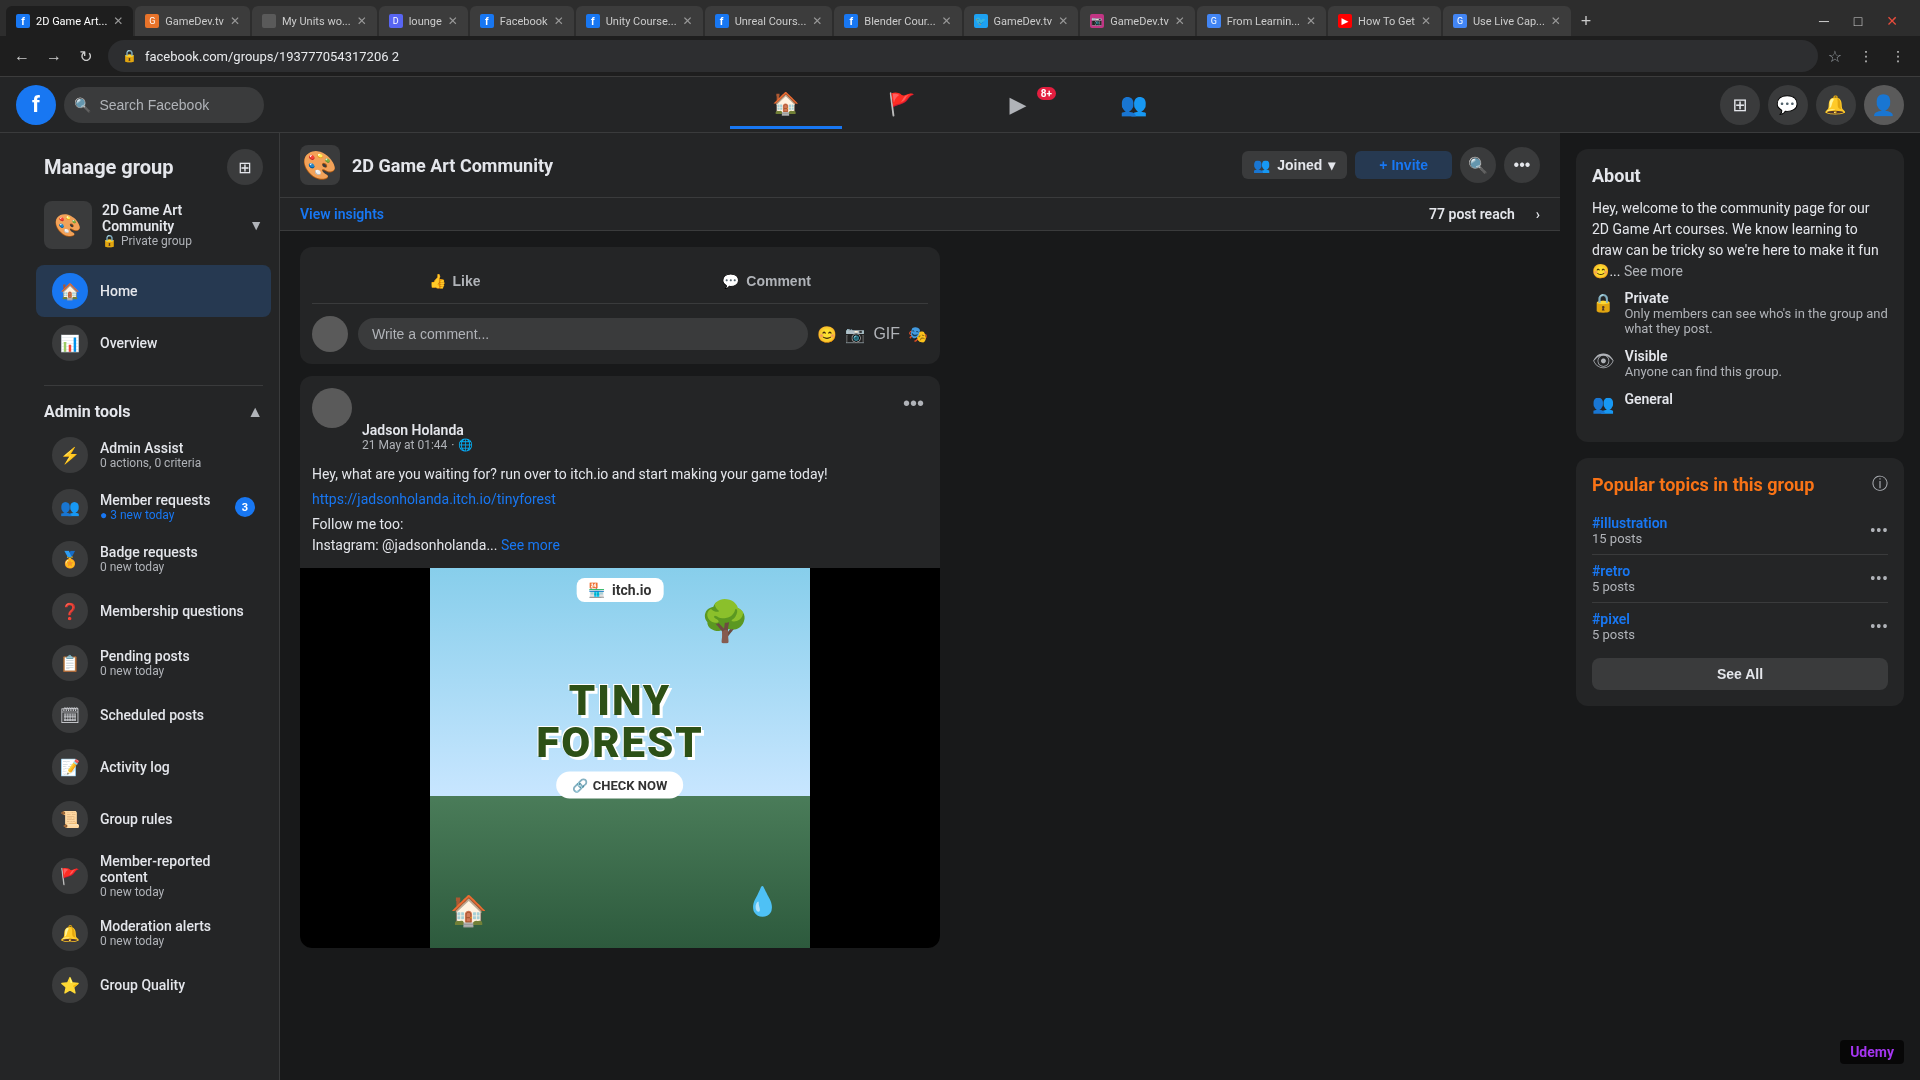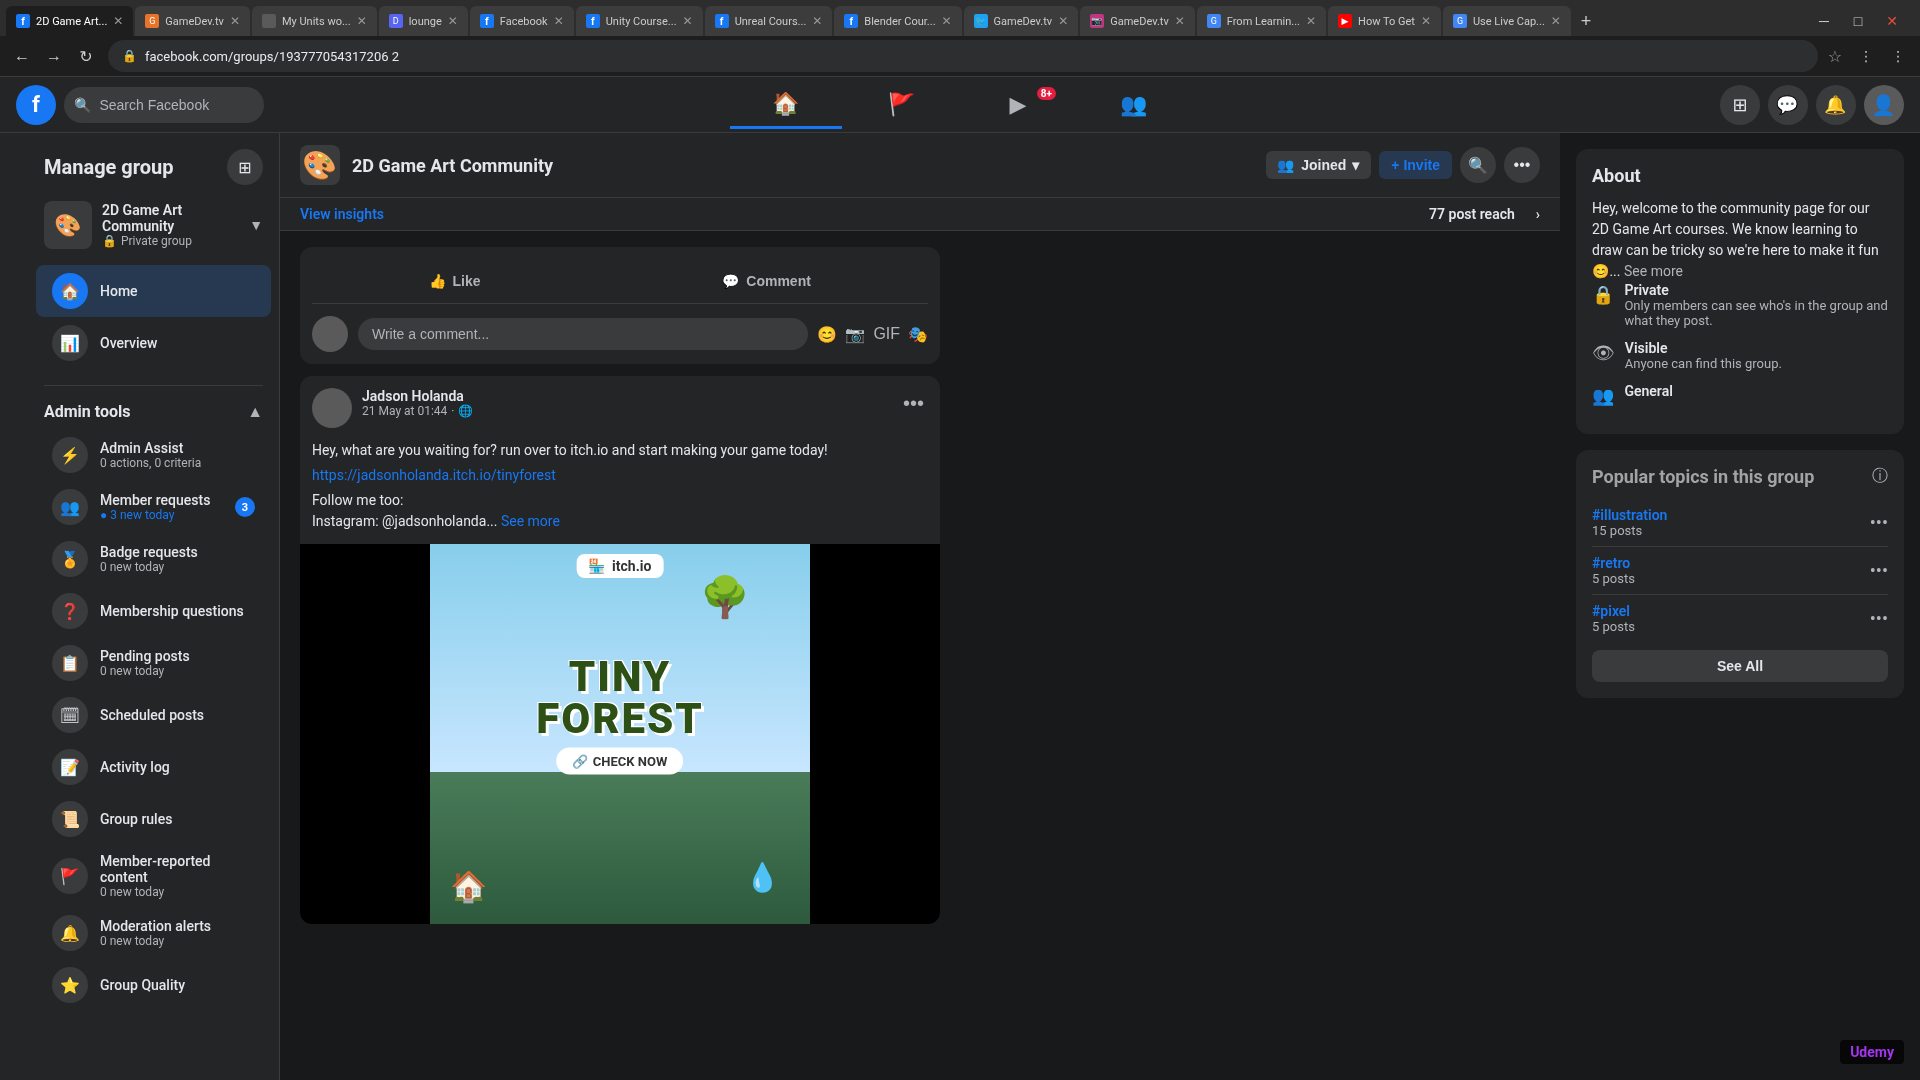--- a/index.html
+++ b/index.html
@@ -322,21 +322,21 @@
     .joined-btn {
       background: #3a3b3c;
       border: none; border-radius: 6px;
       padding: 6px 12px;
       color: #e4e6eb; font-size: 14px; font-weight: 600;
       cursor: pointer; display: flex; align-items: center; gap: 6px;
     }
     .invite-btn {
       background: #263951;
       border: none; border-radius: 6px;
-      padding: 6px 12px;
+      padding: 6px 24px;
       color: #1877f2; font-size: 14px; font-weight: 600;
       cursor: pointer; display: flex; align-items: flex-end; gap: 6px;
     }
     .icon-btn-circle {
       width: 36px; height: 36px;
       background: #3a3b3c; border-radius: 50%;
       border: none; color: #e4e6eb; font-size: 16px;
       display: flex; align-items: center; justify-content: center; cursor: pointer;
     }
 
@@ -402,21 +402,21 @@
       border-radius: 12px;
       overflow: hidden;
     }
     .post-header {
       display: flex; align-items: flex-start; padding: 12px; gap: 10px;
     }
     .post-avatar {
       width: 40px; height: 40px; border-radius: 50%;
       background: #5a5a5a; flex-shrink: 0;
     }
-    .post-author { font-weight: 600; font-size: 14px; color: #e4e6eb; }
+    .post-author { font-weight: 600; font-size: 14px; color: #e4e6eb; margin-top: 34px; }
     .post-meta { font-size: 12px; color: #b0b3b8; display: flex; align-items: center; gap: 4px; }
     .post-options {
       margin-left: auto;
       background: none; border: none; color: #b0b3b8;
       font-size: 20px; cursor: pointer; padding: 4px;
     }
     .post-content { padding: 0 12px 12px; font-size: 14px; color: #e4e6eb; line-height: 1.5; }
     .post-link { color: #1877f2; cursor: pointer; }
     .post-image {
       width: 100%;
@@ -445,41 +445,41 @@
     .right-sidebar::-webkit-scrollbar { width: 4px; }
     .right-sidebar::-webkit-scrollbar-thumb { background: #555; border-radius: 2px; }
 
     .about-section {
       background: #242526;
       border-radius: 12px;
       padding: 16px;
       margin-bottom: 16px;
     }
     .about-title { font-size: 18px; font-weight: 700; color: #e4e6eb; margin-bottom: 12px; }
-    .about-desc { font-size: 14px; color: #e4e6eb; line-height: 1.5; margin-bottom: 0; }
+    .about-desc { font-size: 14px; color: #e4e6eb; line-height: 1.5; margin-bottom: 8px; }
     .about-see-more { color: #b0b3b8; cursor: pointer; }
     .about-item {
       display: flex; align-items: flex-start; gap: 10px;
       margin-bottom: 12px;
     }
     .about-item-icon { font-size: 18px; color: #b0b3b8; margin-top: 2px; }
     .about-item-title { font-size: 14px; font-weight: 600; color: #e4e6eb; }
     .about-item-desc { font-size: 13px; color: #b0b3b8; }
 
     .topics-section {
       background: #242526;
       border-radius: 12px;
       padding: 16px;
       margin-bottom: 16px;
     }
     .topics-header {
       display: flex; align-items: center; justify-content: space-between;
       margin-bottom: 12px;
     }
-    .topics-title { font-size: 18px; font-weight: 700; color: #a3a3a3; }
+    .topics-title { font-size: 18px; font-weight: 700; color: #f97316; }
     .info-icon { color: #b0b3b8; cursor: pointer; font-size: 16px; }
     .topic-item {
       display: flex; align-items: center; justify-content: space-between;
       padding: 8px 0; border-bottom: 1px solid #3a3b3c;
     }
     .topic-item:last-of-type { border-bottom: none; }
     .topic-name { font-size: 14px; font-weight: 600; color: #1877f2; cursor: pointer; }
     .topic-count { font-size: 13px; color: #b0b3b8; }
     .topic-options { color: #b0b3b8; cursor: pointer; font-size: 18px; }
     .see-all-btn {

